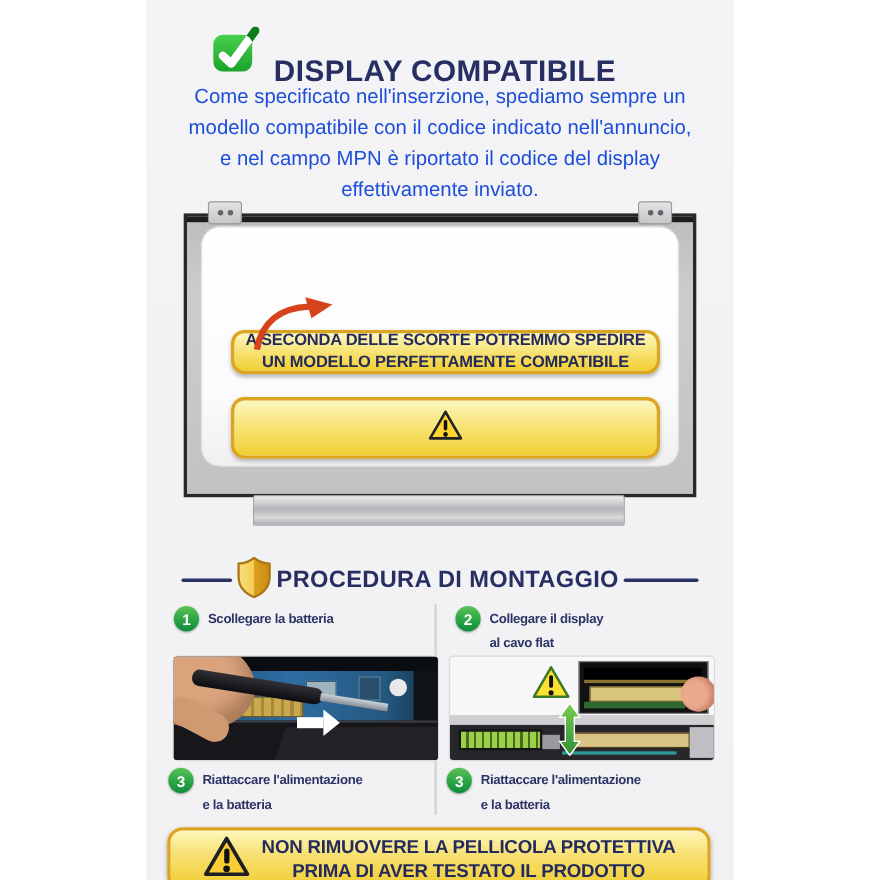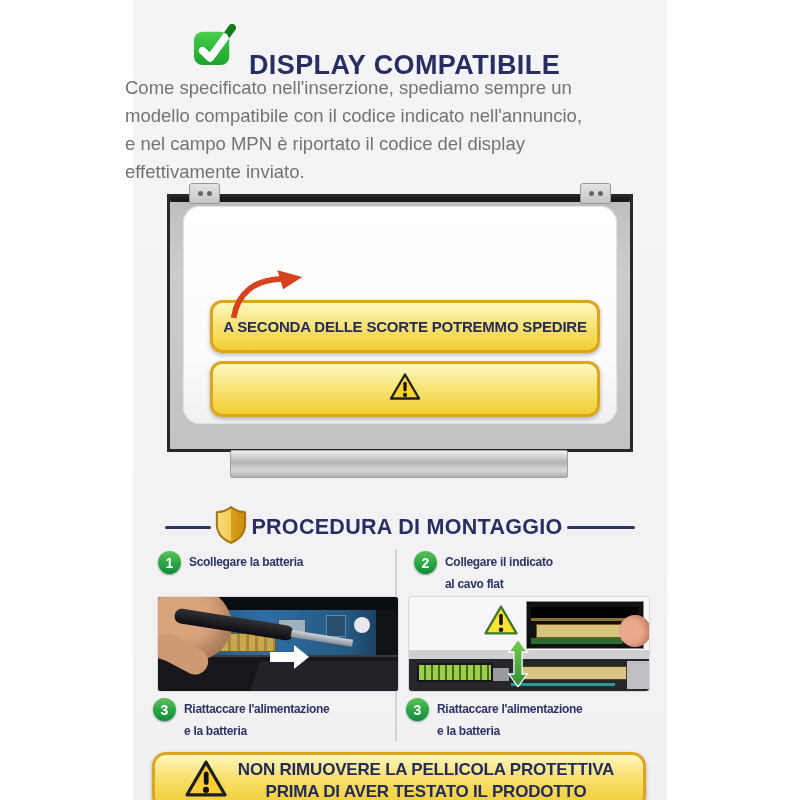--- a/index.html
+++ b/index.html
@@ -9,22 +9,22 @@
     font-family:"Liberation Sans", sans-serif;
   }
   .strip{position:absolute;left:133px;top:0;width:534px;height:800px;
     background:linear-gradient(180deg,#f4f4f7 0%,#f1f1f4 100%);}
 
   
   .header-row{position:absolute;left:133px;top:24px;width:534px;height:46px;
     display:flex;align-items:center;justify-content:center;gap:13px;transform:translateX(-24px);}
   .page-title{font-size:27px;font-weight:bold;color:#272f62;letter-spacing:.4px;margin-top:36px;}
 
-  .intro{position:absolute;left:125px;top:74px;width:550px;text-align:left;
-    color:#737373;font-size:18.5px;line-height:28px;}
+  .intro{position:absolute;left:125px;top:74px;width:550px;text-align:center;
+    color:#1d4ed8;font-size:18.5px;line-height:28px;}
   .intro span{display:block;}
 
   
   .panel{position:absolute;left:167px;top:194px;width:466px;height:258px;
     background:linear-gradient(180deg,#bdbdc0 0%,#cdcdd0 30%,#c2c2c5 100%);
     border:3px solid #28282b;box-sizing:border-box;}
   .panel-topbar{position:absolute;left:0;top:0;width:100%;height:5px;background:#1c1c1f;}
   .panel-screen{position:absolute;left:13px;right:13px;top:9px;bottom:25px;
     background:linear-gradient(180deg,#ffffff 0%,#fbfbfd 70%,#f0f0f3 100%);
     border-radius:17px;box-shadow:inset 0 0 0 1px #e2e2e5;}
@@ -36,21 +36,21 @@
     background:linear-gradient(180deg,#efeff1 0%,#b4b4b8 45%,#d8d8da 75%,#aeaeb2 100%);
     border:1px solid #a2a2a6;border-radius:2px;}
 
   .red-arrow{position:absolute;left:226px;top:269px;z-index:6;}
 
   .banner{position:absolute;left:210px;width:390px;box-sizing:border-box;z-index:5;
     border:3px solid #dca51f;border-radius:12px;
     background:linear-gradient(180deg,#fdf8c0 0%,#f8e47a 45%,#f1cf33 100%);
     box-shadow:0 2px 4px rgba(0,0,0,.28);
     color:#252b59;font-weight:bold;text-align:center;}
-  .banner-stock{top:300px;height:53px;display:flex;flex-direction:column;justify-content:center;
+  .banner-stock{top:300px;height:40px;display:flex;flex-direction:column;justify-content:center;
     font-size:15px;line-height:20px;letter-spacing:-0.2px;}
   .banner-warn{top:361px;height:56px;display:flex;align-items:center;justify-content:center;
     gap:8px;padding:0 8px;font-size:14.5px;line-height:20px;letter-spacing:-0.2px;}
 
   
   .proc-header{position:absolute;left:133px;top:506px;width:534px;height:42px;
     display:flex;align-items:center;justify-content:center;gap:4px;}
   .proc-line{height:3px;background:#2b3264;border-radius:2px;}
   .proc-line-l{width:46px;} .proc-line-r{width:68px;}
   .proc-title{font-size:21.5px;font-weight:bold;color:#272f62;letter-spacing:.3px;}
@@ -174,20 +174,21 @@
 
 <span class="red-arrow">
   <svg width="80" height="52" viewBox="0 0 84 52">
     <path d="M8 50 C12 24 30 10 58 9" fill="none" stroke="#d6421c" stroke-width="6"></path>
     <path d="M54 0 L80 7 L60 20 Z" fill="#d6421c"></path>
   </svg>
 </span>
 
 <div class="banner banner-stock">
   <span>A SECONDA DELLE SCORTE POTREMMO SPEDIRE</span>
+  <span>UN MODELLO PERFETTAMENTE COMPATIBILE</span>
 </div>
 
 <div class="banner banner-warn">
   <span>
     <svg width="32" height="29" viewBox="0 0 40 36">
       <path d="M20 3 L37.5 33 L2.5 33 Z" fill="#ffd42d" stroke="#222222" stroke-width="3" stroke-linejoin="round"></path>
       <rect x="18" y="12" width="4" height="12" rx="2" fill="#111"></rect>
       <circle cx="20" cy="28.5" r="2.6" fill="#111"></circle>
     </svg>
   </span>
@@ -216,21 +217,21 @@
 
 <div class="step step-1">
   <span class="badge">1</span>
   <span class="step-text">
     <span>Scollegare la batteria</span>
   </span>
 </div>
 <div class="step step-2">
   <span class="badge">2</span>
   <span class="step-text">
-    <span>Collegare il indicato</span>
+    <span>Collegare il display</span>
     <span>al cavo flat</span>
   </span>
 </div>
 
 <div class="photo1">
   <div class="p1-top"></div>
   <div class="p1-board"></div>
   <div class="p1-chip1"></div>
   <div class="p1-chip2"></div>
   <div class="p1-dot"></div>

